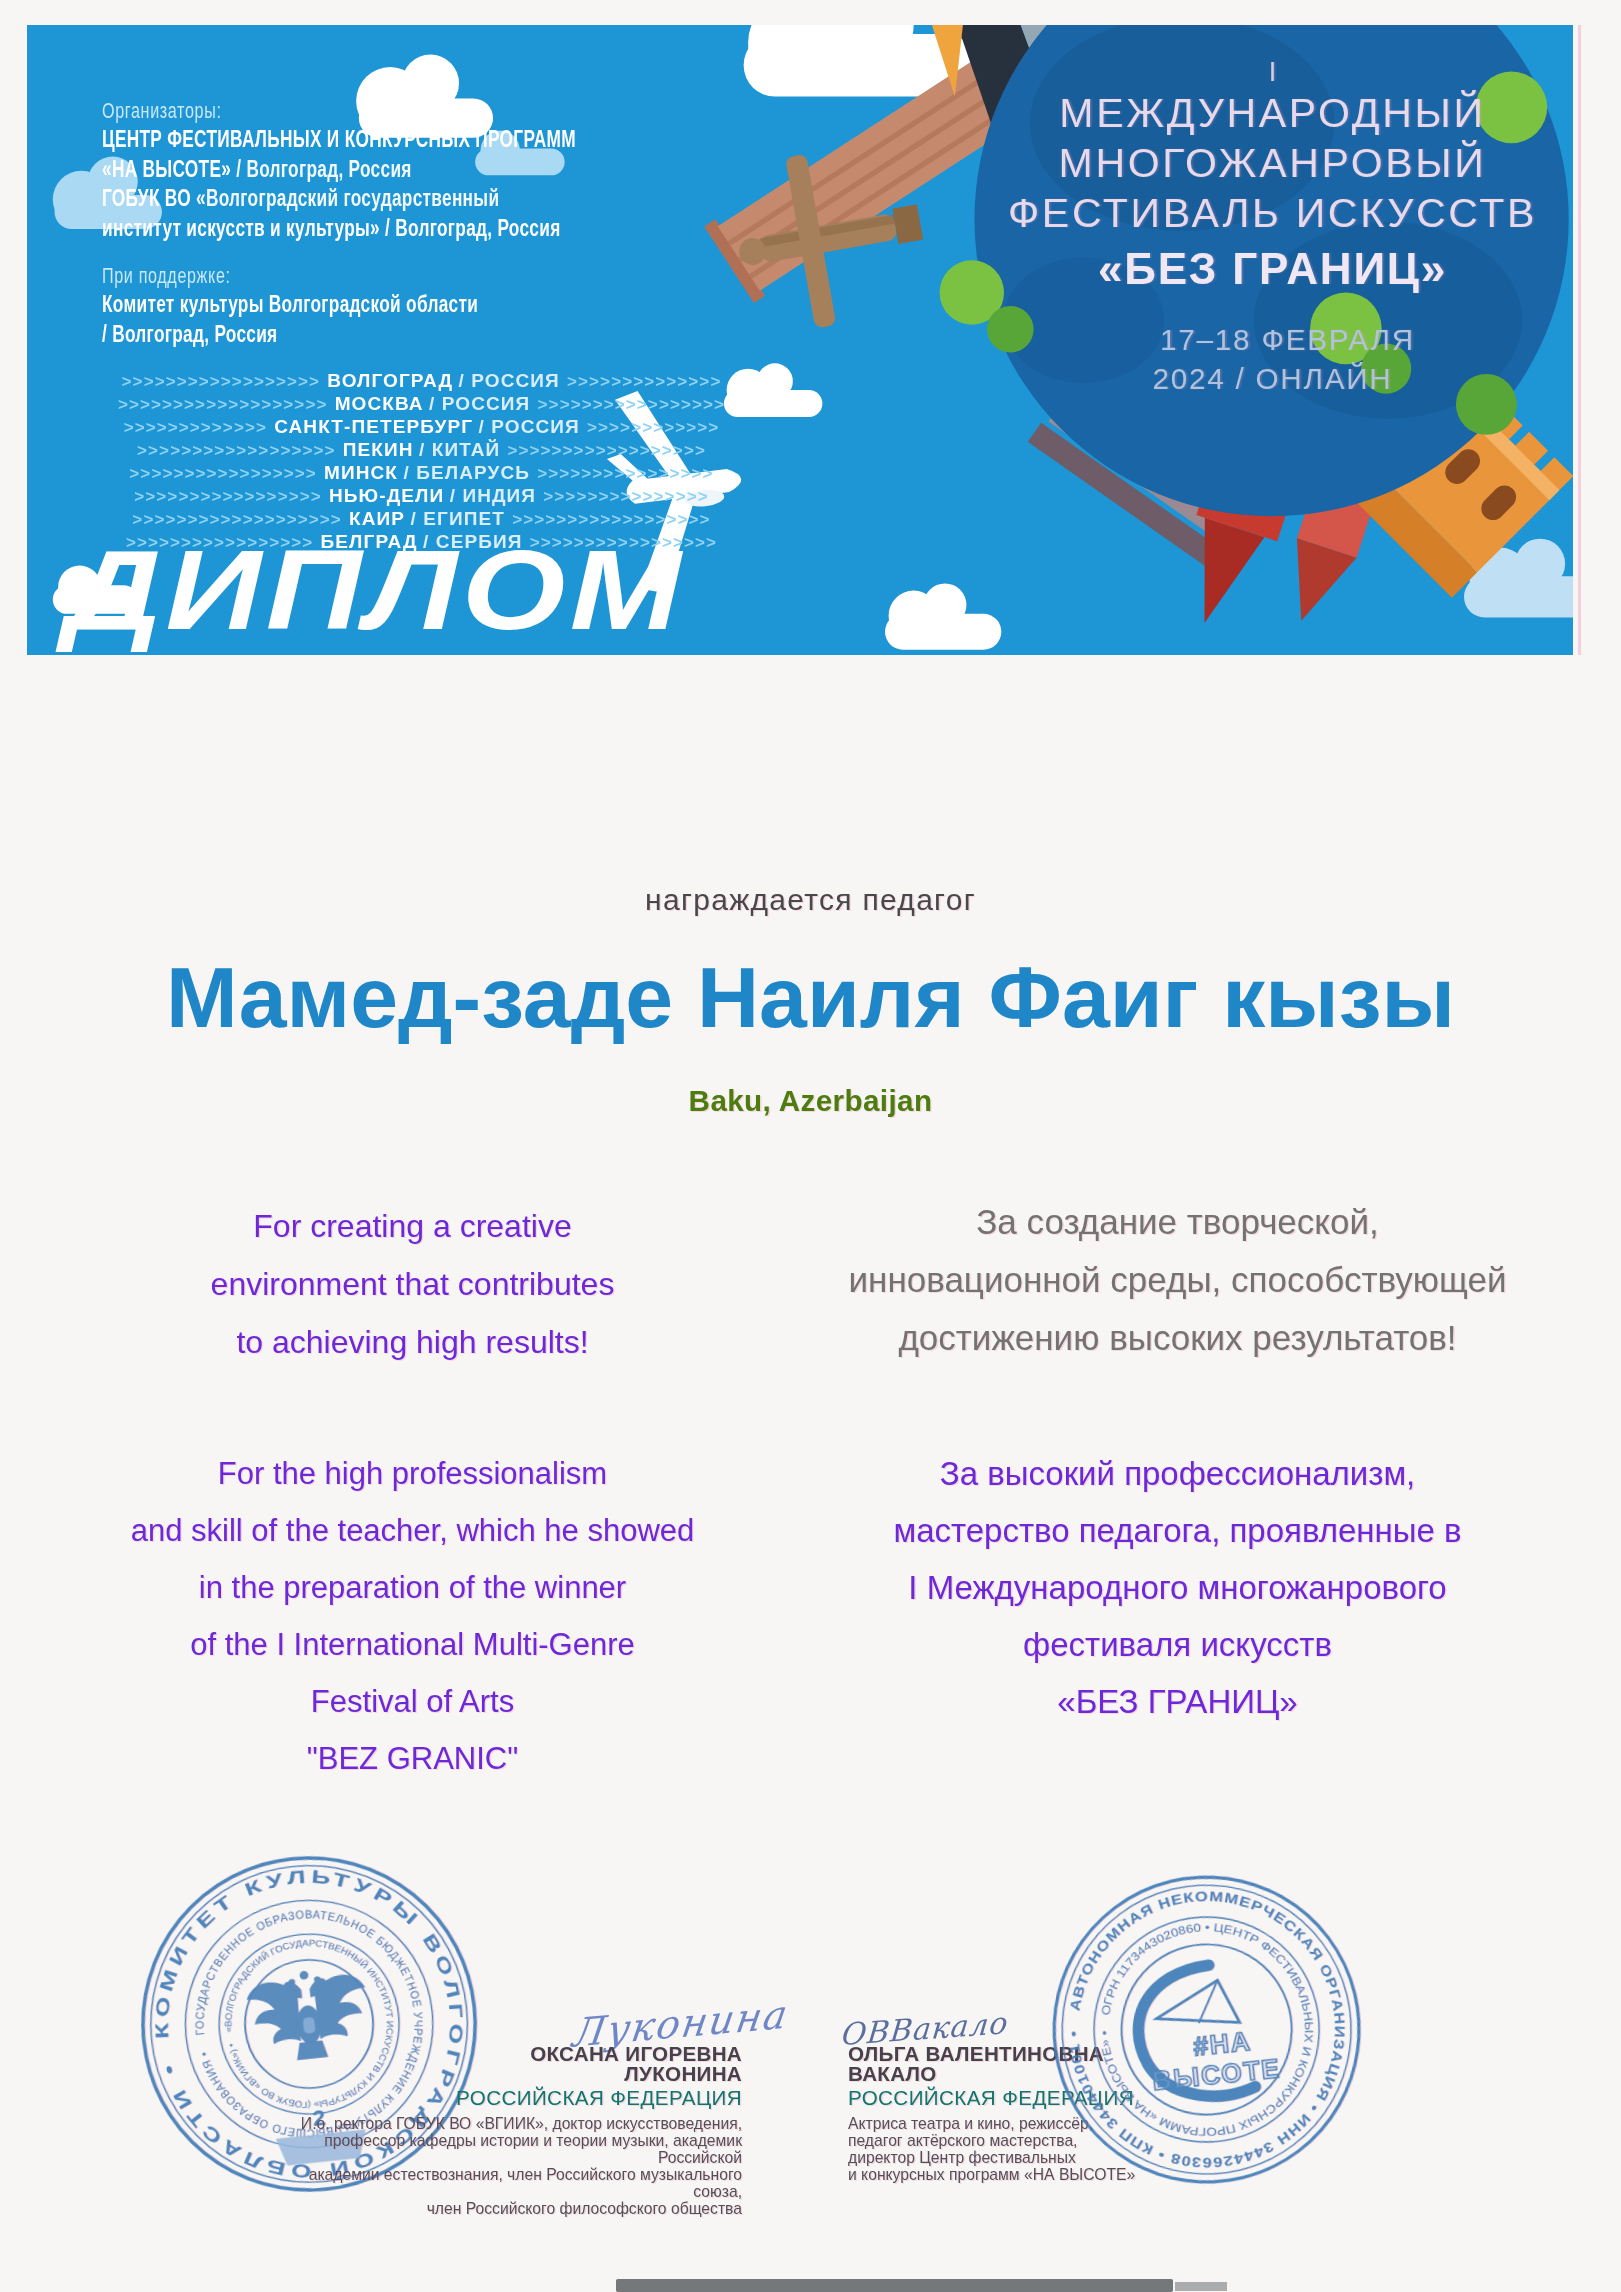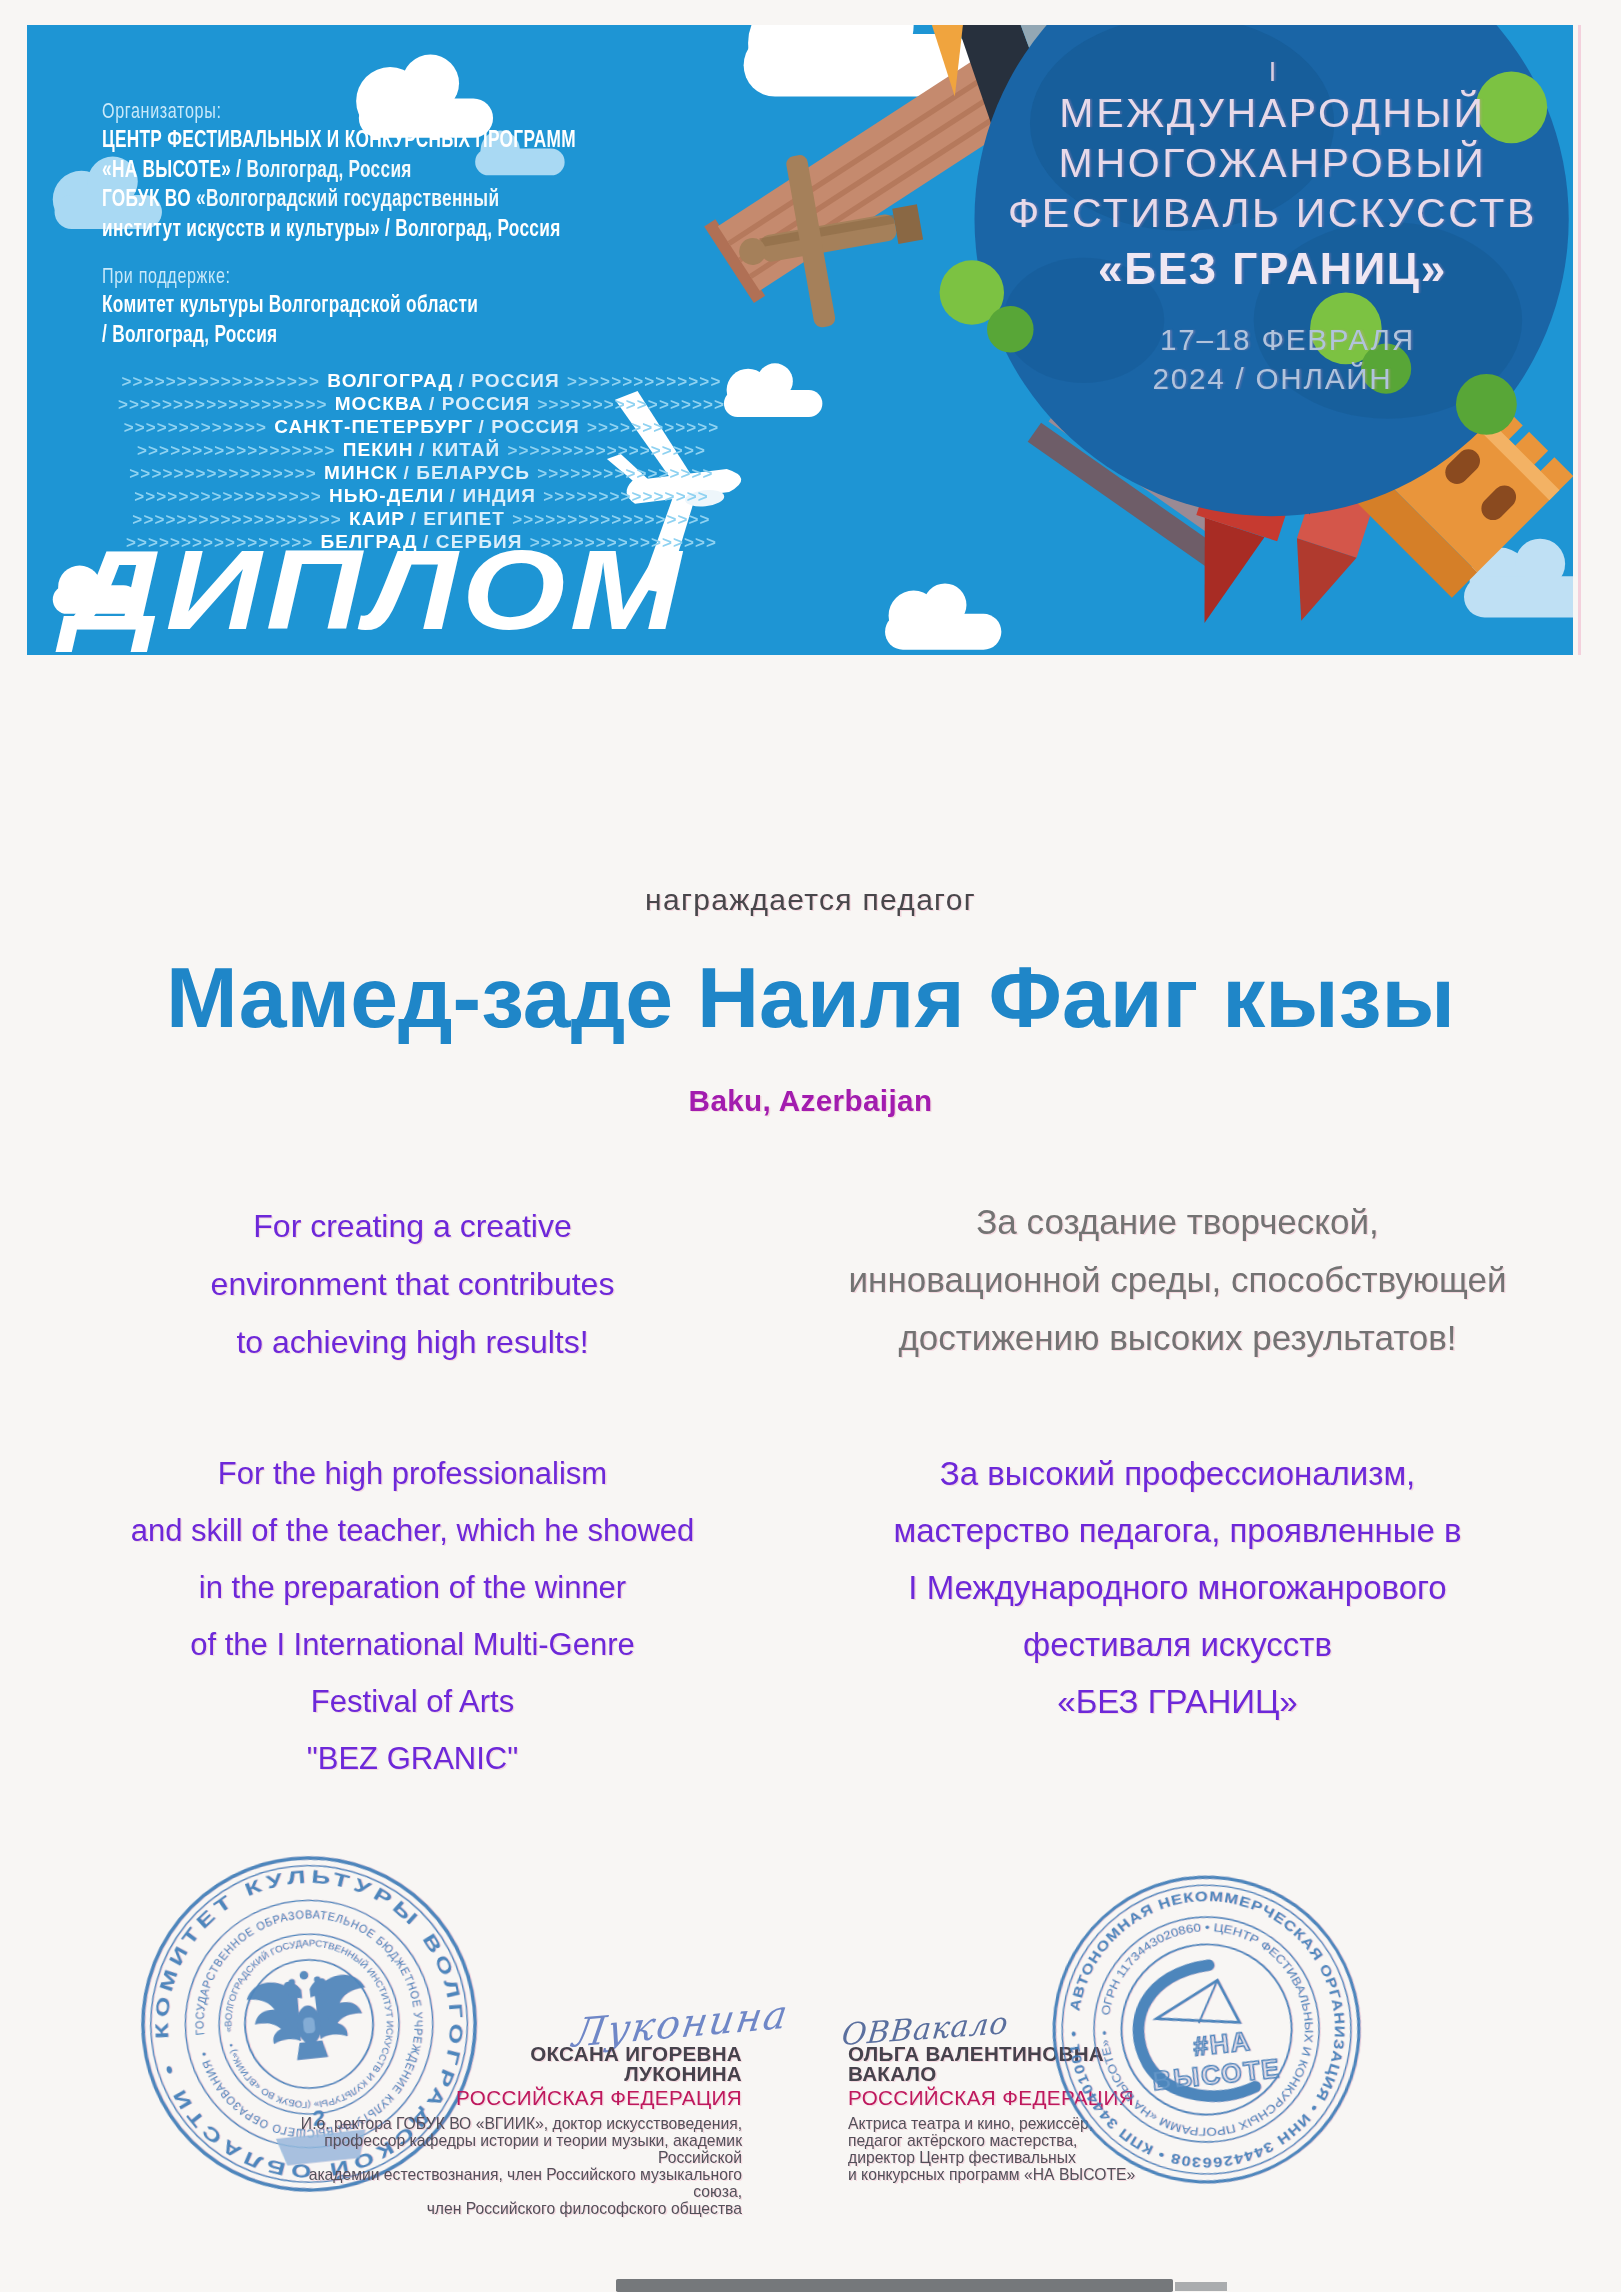--- a/index.html
+++ b/index.html
@@ -33,40 +33,40 @@
   .badge-l4{font-size:44px;line-height:57px;letter-spacing:1.8px;font-weight:700;color:#efe7f3;margin-top:1.8px;}
   .badge-d{font-size:29.6px;line-height:39px;font-weight:400;color:#b1c3dc;letter-spacing:1.8px;}
   .badge-d1{margin-top:23px;margin-left:30px;}
   
   .fringe{text-shadow:1.3px 0.9px 0 rgba(232,110,150,.22);}
   .award-label{position:absolute;left:0;top:883px;width:100%;text-align:center;
                font-size:30px;font-weight:500;color:#48474b;letter-spacing:1.3px;}
   .recipient-name{position:absolute;left:0;top:948px;width:100%;text-align:center;
                   font-size:86px;font-weight:700;color:#1f86c8;letter-spacing:0;}
   .recipient-loc{position:absolute;left:0;top:1084px;width:100%;text-align:center;
-                 font-size:29.6px;font-weight:600;color:#a21caf;letter-spacing:0.4px;}
+                 font-size:29.6px;font-weight:600;color:#4d7c0f;letter-spacing:0.4px;}
   .cite{position:absolute;text-align:center;font-weight:500;color:#6d28d9;}
   .cite-en1{left:99px;top:1197px;width:627px;font-size:32px;line-height:58px;}
   .cite-ru1{left:815px;top:1193px;width:725px;font-size:35px;line-height:58px;color:#737373;}
   .cite-en2{left:81px;top:1445px;width:663px;font-size:31px;line-height:57px;}
   .cite-ru2{left:815px;top:1445px;width:725px;font-size:33px;line-height:57px;}
   
   .stamp{position:absolute;opacity:.92;filter:drop-shadow(1.3px 0.9px 0 rgba(230,120,160,.35));}
   .stamp-left{left:136px;top:1851px;width:346px;height:346px;transform:rotate(-6deg);}
   .stamp-right{left:1047px;top:1870px;width:319px;height:319px;transform:rotate(8deg);z-index:4;}
   .sig-scrawl{position:absolute;font-family:"DejaVu Serif",serif;font-style:italic;z-index:3;}
   .sig-scrawl-left{left:573px;top:2001px;font-size:39px;color:#6f87c7;
                    transform:rotate(-5deg) skewX(-14deg);letter-spacing:1.8px;}
   .sig-scrawl-right{left:842px;top:2011px;font-size:30px;color:#5a6f9e;
                     transform:rotate(-4deg) skewX(-10deg);letter-spacing:0.9px;}
   .sig-block{position:absolute;top:2044px;z-index:3;}
   .sig-left{left:287px;width:455px;text-align:right;}
   .sig-right{left:848px;width:421px;text-align:left;}
   .sig-name{font-size:20.6px;font-weight:700;line-height:19.7px;color:#46424c;letter-spacing:0.3px;}
-  .sig-country{font-size:20.6px;font-weight:400;line-height:21.5px;color:#be185d;margin-top:3.6px;letter-spacing:0.4px;}
+  .sig-country{font-size:20.6px;font-weight:400;line-height:21.5px;color:#0f766e;margin-top:3.6px;letter-spacing:0.4px;}
   .sig-details{margin-top:6.3px;}
   .sig-details div{font-size:15.7px;line-height:17px;color:#534f59;}
   
   .scan-line{position:absolute;left:1578px;top:25px;width:2.7px;height:630px;background:rgba(240,170,195,.5);z-index:5;}
   .scan-bar{position:absolute;left:616px;top:2279px;width:557px;height:13.4px;background:#75787b;border-radius:1.8px;z-index:5;}
   .scan-bar2{position:absolute;left:1175px;top:2282px;width:52px;height:9px;background:#aaacae;z-index:5;}
   svg text{font-family:"Liberation Sans",sans-serif;}
 </style>
 </head>
 <body>

